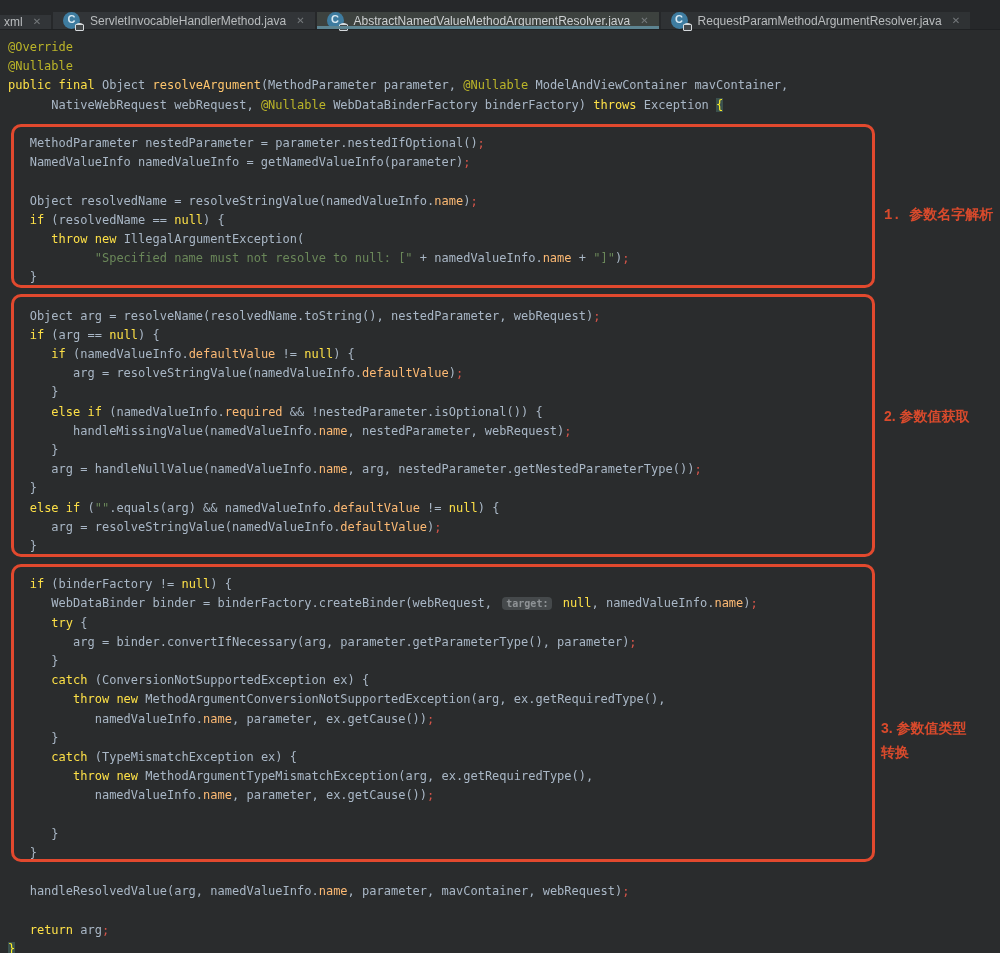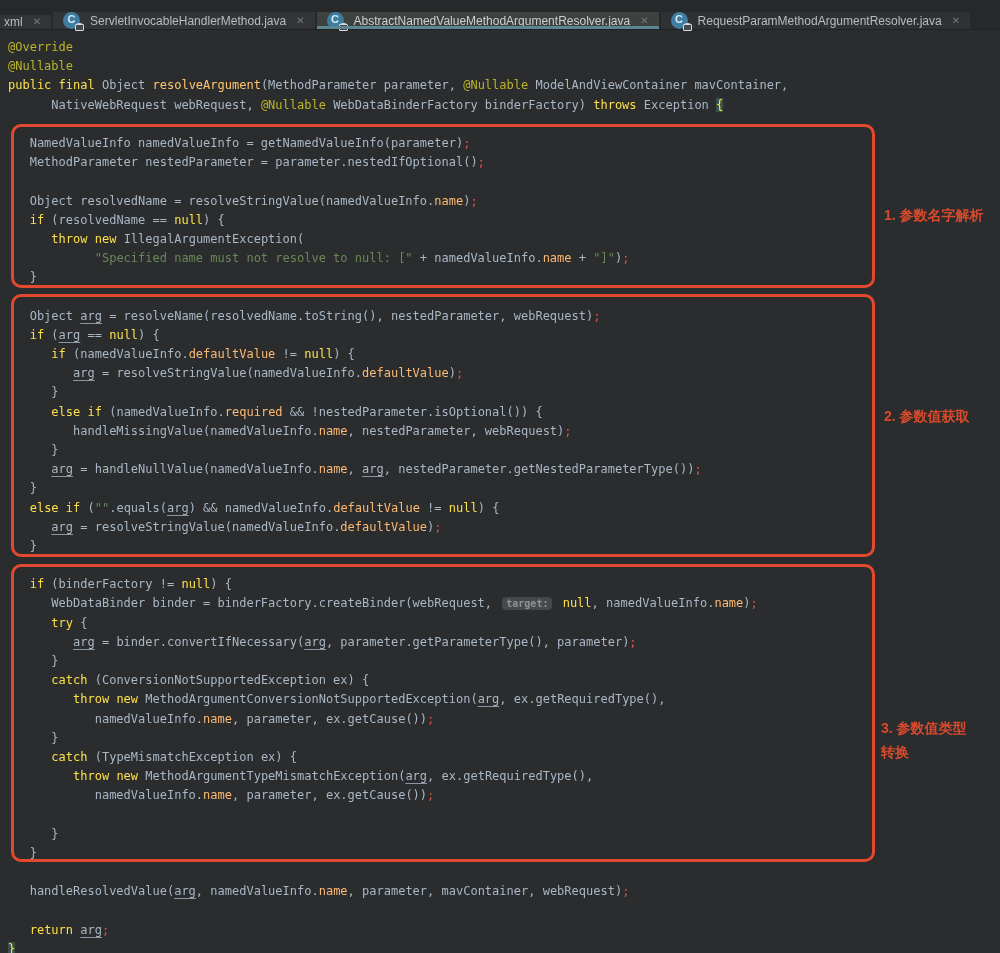--- a/index.html
+++ b/index.html
@@ -63,42 +63,42 @@
     font-size:12px; line-height:19.2px;
   }
   .code-line { white-space:pre; height:19.2px; }
   .t-p { color:#a9b7c6; }
   .t-k { color:#fde047; }
   .t-a { color:#bbb529; }
   .t-s { color:#6a8759; }
   .t-f { color:#fdba74; }
   .t-m { color:#ffc66d; }
   .t-x { color:#d5554a; }
-  .t-u { color:#a9b7c6; text-decoration:underline; text-underline-offset:3px; text-decoration-color:#8a96a3; }
+  .t-u { color:#a9b7c6; text-underline-offset:3px; text-decoration-color:#8a96a3; }
   .t-b { color:#ffef28; background:#3b514d; }
   .t-h {
     background:#45494b; color:#8f9396; font-size:10px;
     border-radius:4px; padding:1px 4px; margin:0 3px;font-weight:bold;
   }
 
   
   .hl-box {
     position:absolute; left:11px; width:864px;
     border:3px solid #e2492e; border-radius:10px;
     pointer-events:none;
   }
   .hl-box-1 { top:124px; height:164px; }
   .hl-box-2 { top:294px; height:263px; }
   .hl-box-3 { top:564px; height:298px; }
 
   .hl-label {
     position:absolute; color:#d94a2c; font-size:14px; font-weight:bold;
     line-height:24px; white-space:pre-line; width:115px;
   }
-  .hl-label-1 { left:884px; top:203px; }
+  .hl-label-1 { left:884px; top:203px;font-family:Liberation Mono, monospace; }
   .hl-label-2 { left:884px; top:404px; }
   .hl-label-3 { left:881px; top:716px; }
 </style>
 </head>
 <body>
 
 <div class="page">
 
   <div class="tabbar">
 
@@ -137,22 +137,22 @@
 
     <div class="tabbar-fill"></div>
   </div>
 
   <div class="code-editor">
       <div class="code-line"><span class="t-a">@Override</span></div>
       <div class="code-line"><span class="t-a">@Nullable</span></div>
       <div class="code-line"><span class="t-k">public</span><span class="t-p"> </span><span class="t-k">final</span><span class="t-p"> Object </span><span class="t-m">resolveArgument</span><span class="t-p">(MethodParameter parameter, </span><span class="t-a">@Nullable</span><span class="t-p"> ModelAndViewContainer mavContainer,</span></div>
       <div class="code-line"><span class="t-p">      NativeWebRequest webRequest, </span><span class="t-a">@Nullable</span><span class="t-p"> WebDataBinderFactory binderFactory) </span><span class="t-k">throws</span><span class="t-p"> Exception </span><span class="t-b">{</span></div>
       <div class="code-line">&nbsp;</div>
+      <div class="code-line"><span class="t-p">   MethodParameter nestedParameter = parameter.nestedIfOptional()</span><span class="t-x">;</span></div>
       <div class="code-line"><span class="t-p">   NamedValueInfo namedValueInfo = getNamedValueInfo(parameter)</span><span class="t-x">;</span></div>
-      <div class="code-line"><span class="t-p">   MethodParameter nestedParameter = parameter.nestedIfOptional()</span><span class="t-x">;</span></div>
       <div class="code-line">&nbsp;</div>
       <div class="code-line"><span class="t-p">   Object resolvedName = resolveStringValue(namedValueInfo.</span><span class="t-f">name</span><span class="t-p">)</span><span class="t-x">;</span></div>
       <div class="code-line"><span class="t-p">   </span><span class="t-k">if</span><span class="t-p"> (resolvedName == </span><span class="t-k">null</span><span class="t-p">) {</span></div>
       <div class="code-line"><span class="t-p">      </span><span class="t-k">throw</span><span class="t-p"> </span><span class="t-k">new</span><span class="t-p"> IllegalArgumentException(</span></div>
       <div class="code-line"><span class="t-p">            </span><span class="t-s">"Specified name must not resolve to null: ["</span><span class="t-p"> + namedValueInfo.</span><span class="t-f">name</span><span class="t-p"> + </span><span class="t-s">"]"</span><span class="t-p">)</span><span class="t-x">;</span></div>
       <div class="code-line"><span class="t-p">   }</span></div>
       <div class="code-line">&nbsp;</div>
       <div class="code-line"><span class="t-p">   Object </span><span class="t-u">arg</span><span class="t-p"> = resolveName(resolvedName.toString(), nestedParameter, webRequest)</span><span class="t-x">;</span></div>
       <div class="code-line"><span class="t-p">   </span><span class="t-k">if</span><span class="t-p"> (</span><span class="t-u">arg</span><span class="t-p"> == </span><span class="t-k">null</span><span class="t-p">) {</span></div>
       <div class="code-line"><span class="t-p">      </span><span class="t-k">if</span><span class="t-p"> (namedValueInfo.</span><span class="t-f">defaultValue</span><span class="t-p"> != </span><span class="t-k">null</span><span class="t-p">) {</span></div>

